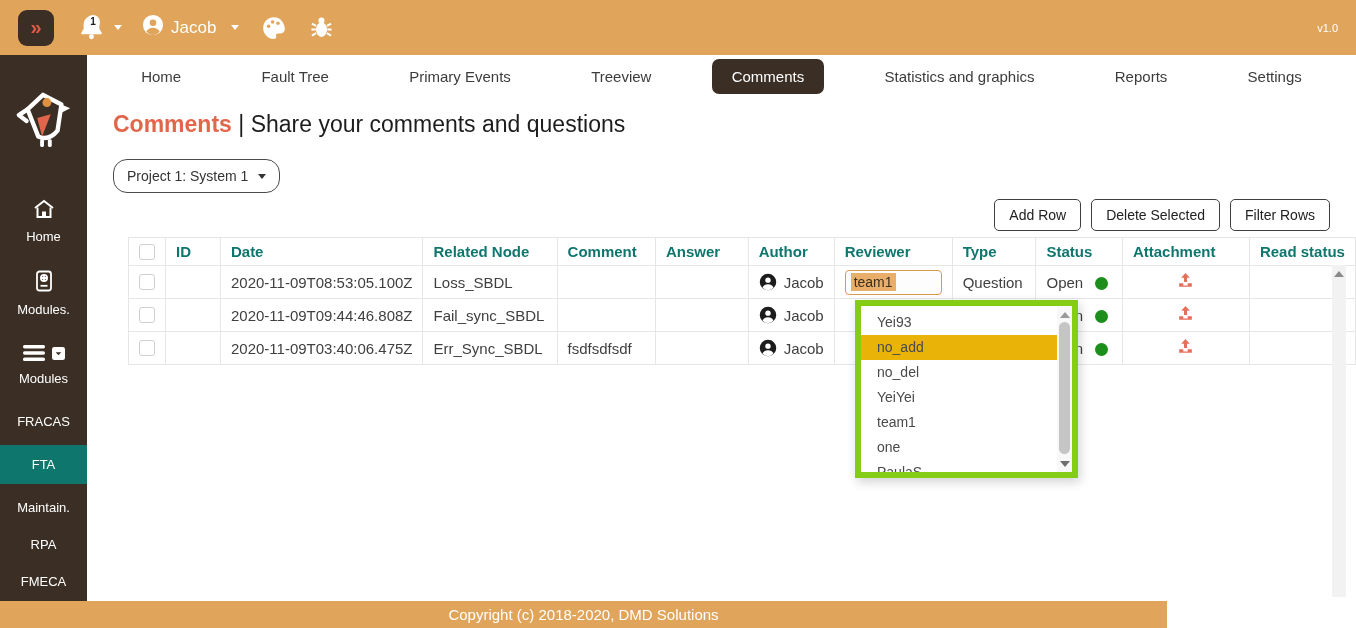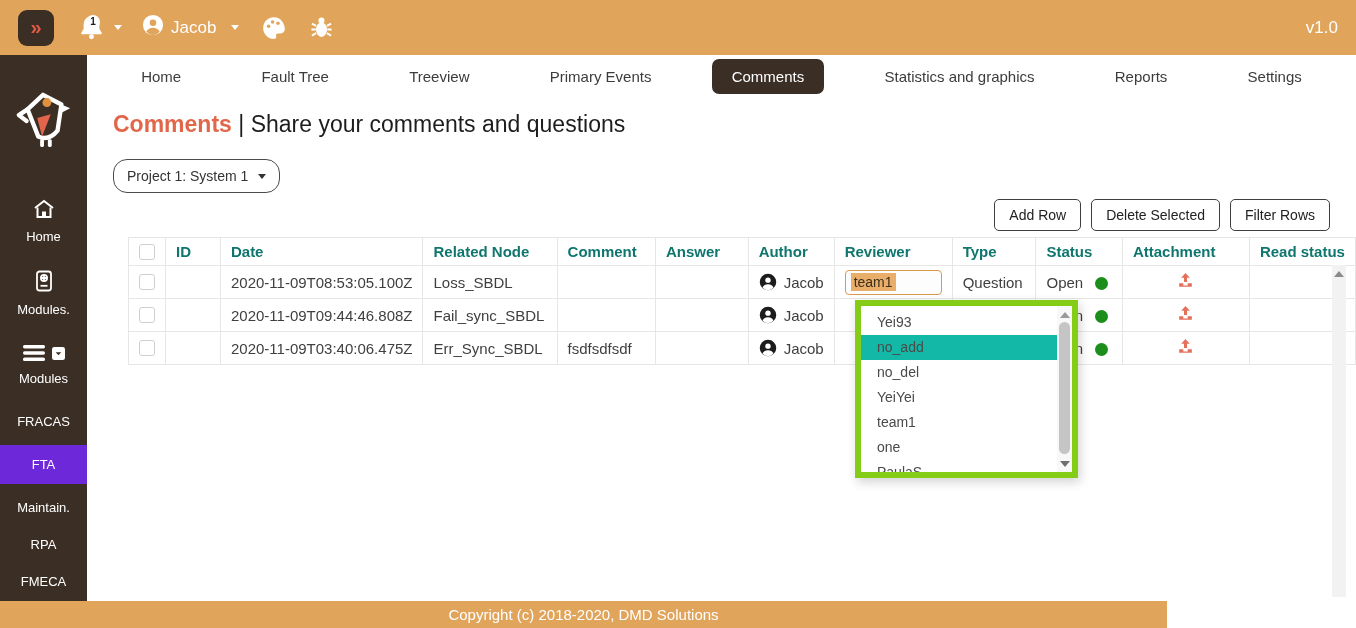--- a/index.html
+++ b/index.html
@@ -17,31 +17,31 @@
   .bell-badge { position:absolute; top:2px; left:8px; width:14px; height:14px;
             background:#fff; border-radius:50%; color:#1c1c1c; font-size:10px;
             font-weight:bold; display:flex; align-items:center; justify-content:center; }
   .caret { width:0; height:0; border-left:5px solid transparent;
             border-right:5px solid transparent; border-top:6px solid #fff; }
   .caret.sm { border-left-width:4px; border-right-width:4px; border-top-width:5px; }
   .topbar .caret { margin-left:8px; }
   .user { display:flex; align-items:center; gap:7px; margin-left:20px;
             color:#fff; font-size:17px; }
   .top-icon { margin-left:22px; display:flex; align-items:center; }
-  .version { margin-left:auto; color:#fff; font-size:17px; }
+  .version { margin-left:auto; color:#fff; font-size:11px; }
 
   
   .sidebar { position:absolute; left:0; top:55px; width:87px; height:546px;
             background:#3b2e25; color:#fff; display:flex; flex-direction:column;
             align-items:center; overflow:hidden; }
   .logo { margin-top:32px; }
   .side-item { width:100%; display:flex; flex-direction:column; align-items:center;
             gap:5px; font-size:13px; color:#fff; cursor:pointer; text-align:center; }
   .si-home { margin-top:42px; } .si-air { margin-top:24px; } .si-mod { margin-top:26px; }
-  .si-fracas { margin-top:28px; } .si-fta { margin-top:16px; background:#6d28d9; padding:12px 0; }
+  .si-fracas { margin-top:28px; } .si-fta { margin-top:16px; background:#0f766e; padding:12px 0; }
   .si-maint { margin-top:16px;justify-content:flex-end; } .si-rpa { margin-top:22px; } .si-fmeca { margin-top:22px; }
   .mod-icons { display:flex; align-items:center; gap:6px; }
 
   
   .main { position:absolute; left:87px; top:55px; width:1269px; height:546px;
           background:#fff; }
   .tabs { display:flex; height:42px; align-items:center;
           justify-content:space-around; padding:0 14px; }
   .tab { font-size:15px; color:#3c3c3c; padding:9px 20px; cursor:pointer;
           border-radius:7px; white-space:nowrap; }
@@ -86,21 +86,21 @@
           border-right:5px solid transparent; border-top:6px solid #6e6e6e;
           margin:0 auto; }
 
   
   .dropdown { position:absolute; left:768px; top:245px; width:223px; height:178px;
           background:#fff; border:6px solid #84cc16; box-shadow:2px 4px 10px rgba(0,0,0,.18);
           display:flex; z-index:5; }
   .dd-list { flex:1; padding-top:4px; overflow:hidden; }
   .dd-item { height:25px; line-height:25px; padding-left:16px; font-size:14px;
           color:#4a4a4a; cursor:pointer; }
-  .dd-item.hl { background:#14b8a6; }
+  .dd-item.hl { background:#eab308; }
   .dd-scroll { width:15px; background:#f8f8f8; position:relative; }
   .dd-thumb { position:absolute; top:16px; left:2px; width:11px; height:132px;
           background:#c5c5c5; border-radius:6px; cursor:pointer; }
   .dd-up { position:absolute; top:6px; left:2.5px; }
   .dd-down { position:absolute; bottom:5px; left:2.5px; }
 
   
   .footer { position:absolute; left:0; top:601px; width:1167px; height:27px;
           background:#e1a45b; color:#fff; display:flex; align-items:center;
           justify-content:center; font-size:15px; }
@@ -226,22 +226,22 @@
     <span>FMECA</span>
   </div>
 
 </div>
 
 <div class="main">
 
   <div class="tabs">
     <span class="tab">Home</span>
     <span class="tab">Fault Tree</span>
+    <span class="tab">Primary Events</span>
     <span class="tab">Treeview</span>
-    <span class="tab">Primary Events</span>
     <span class="tab active">Comments</span>
     <span class="tab">Statistics and graphics</span>
     <span class="tab">Reports</span>
     <span class="tab">Settings</span>
   </div>
 
   <div class="title-row">
     <span class="title">Comments</span>
     <span>|</span>
     <span>Share your comments and questions</span>

